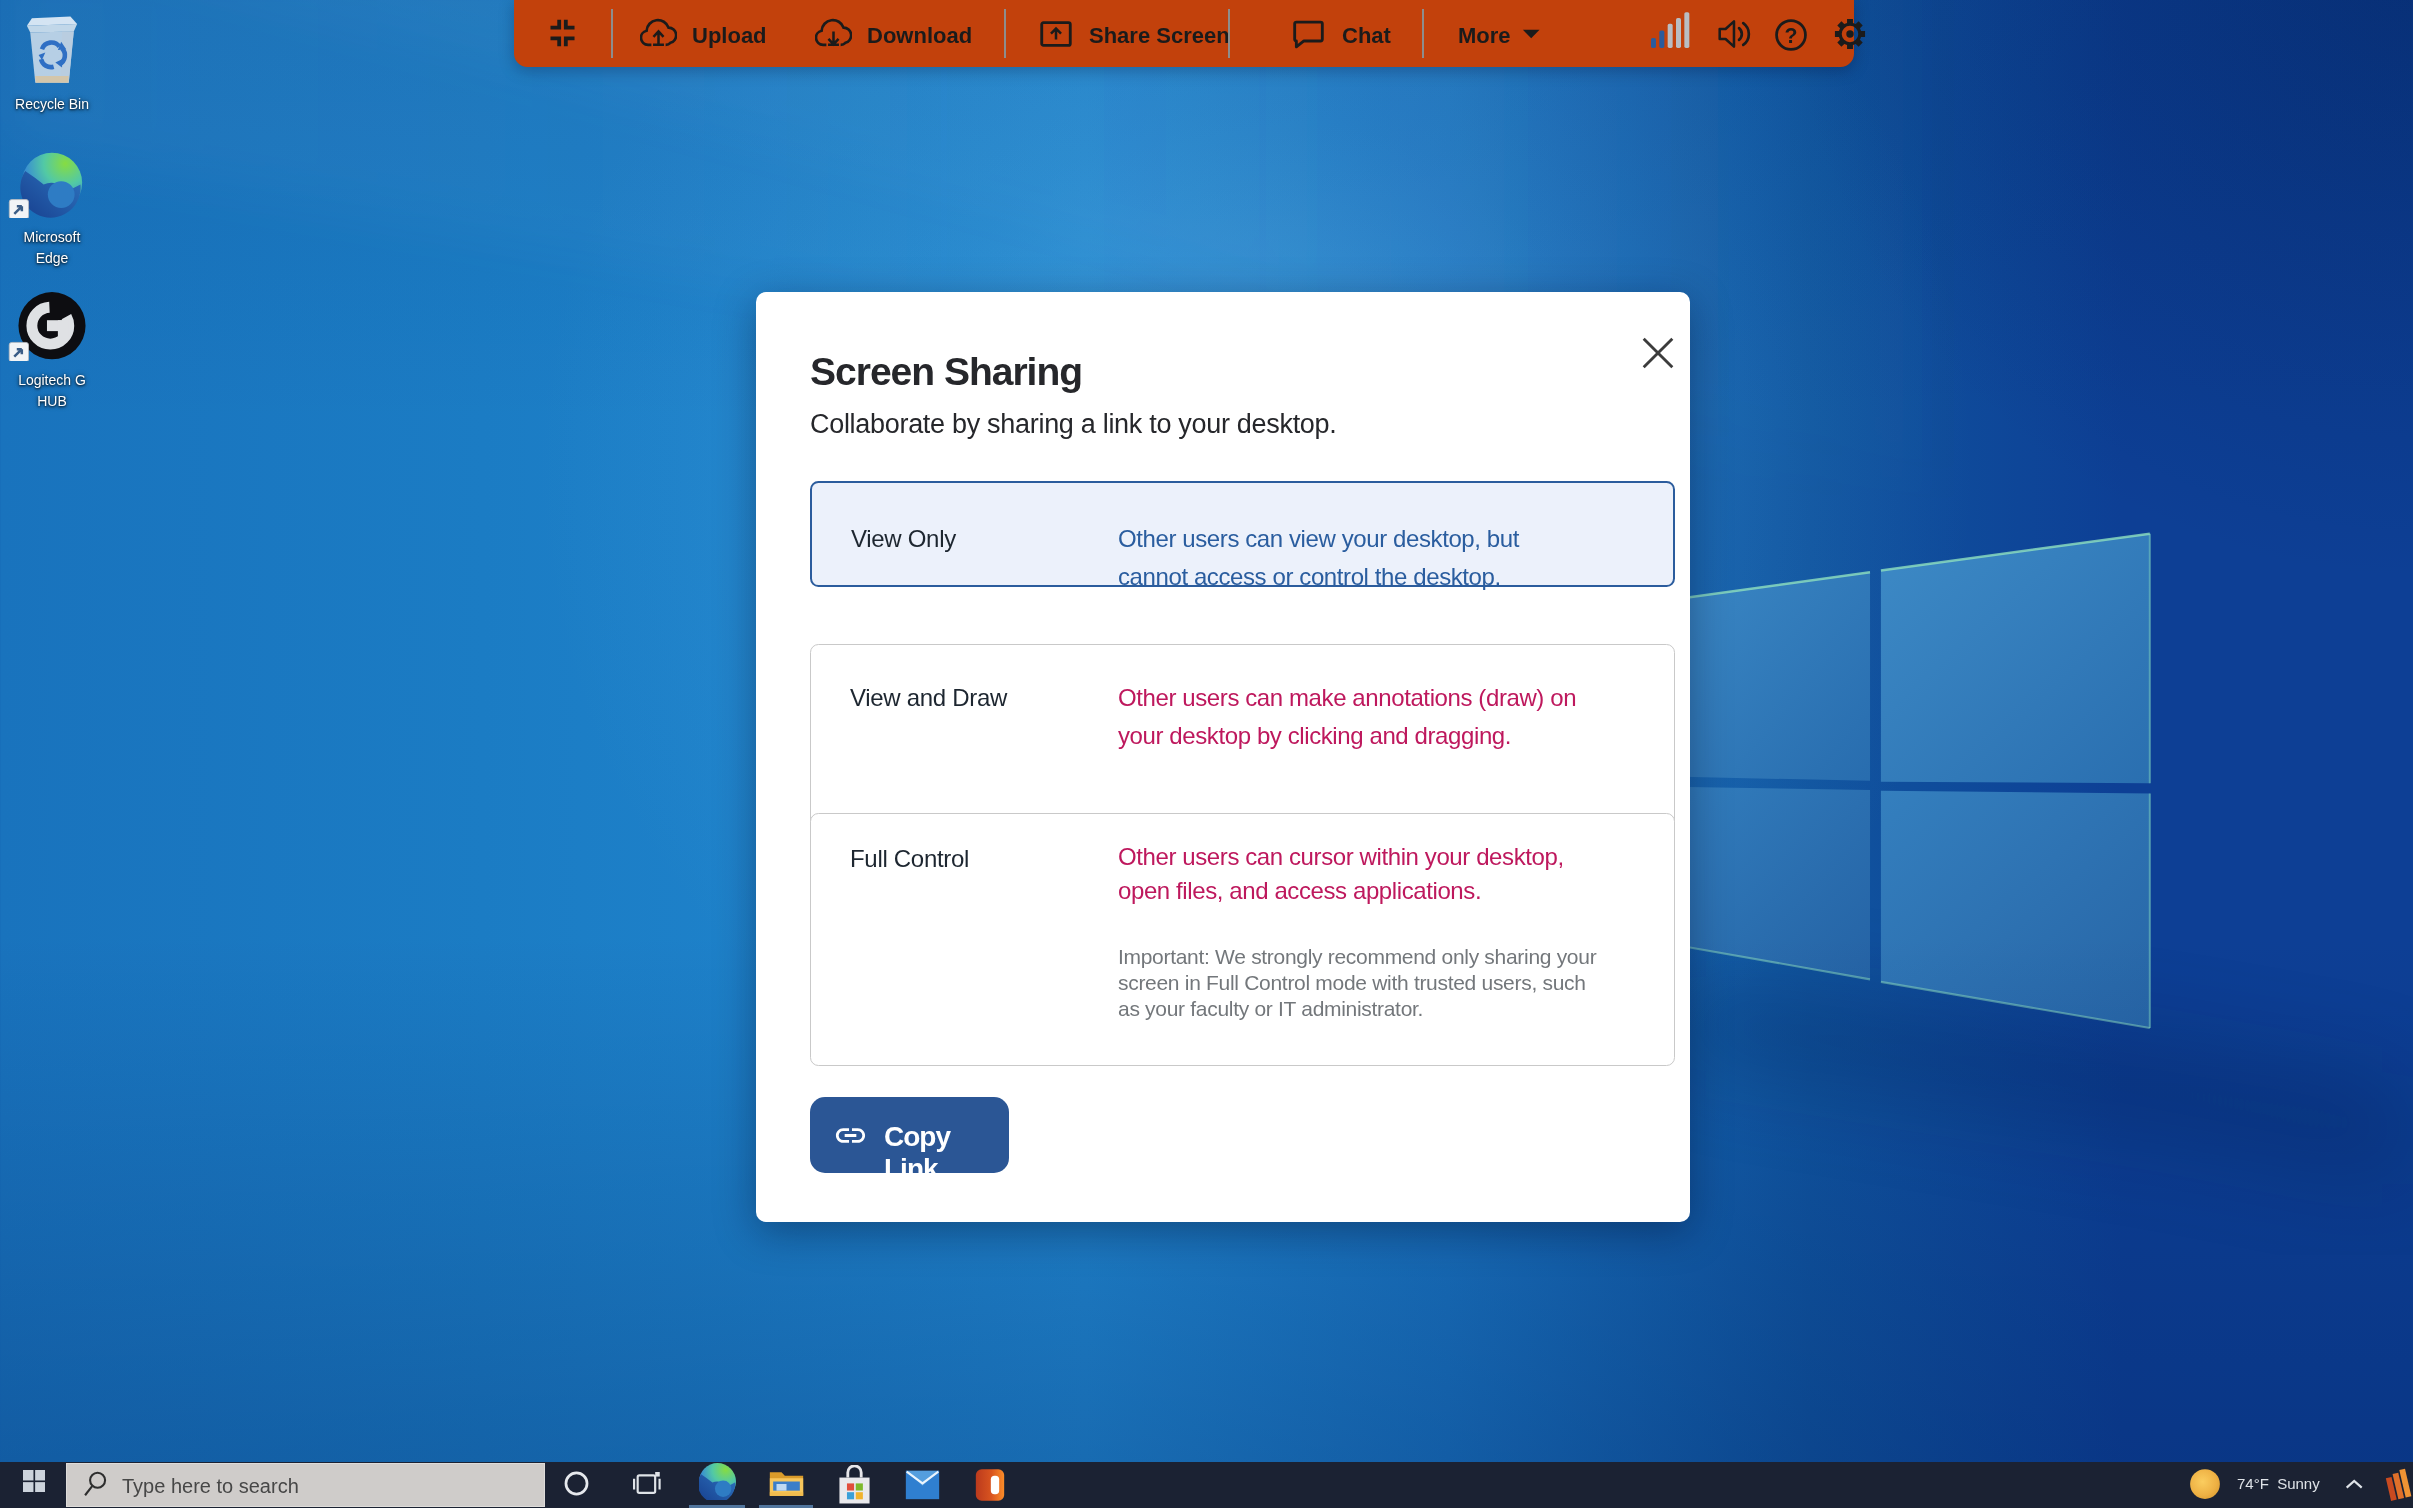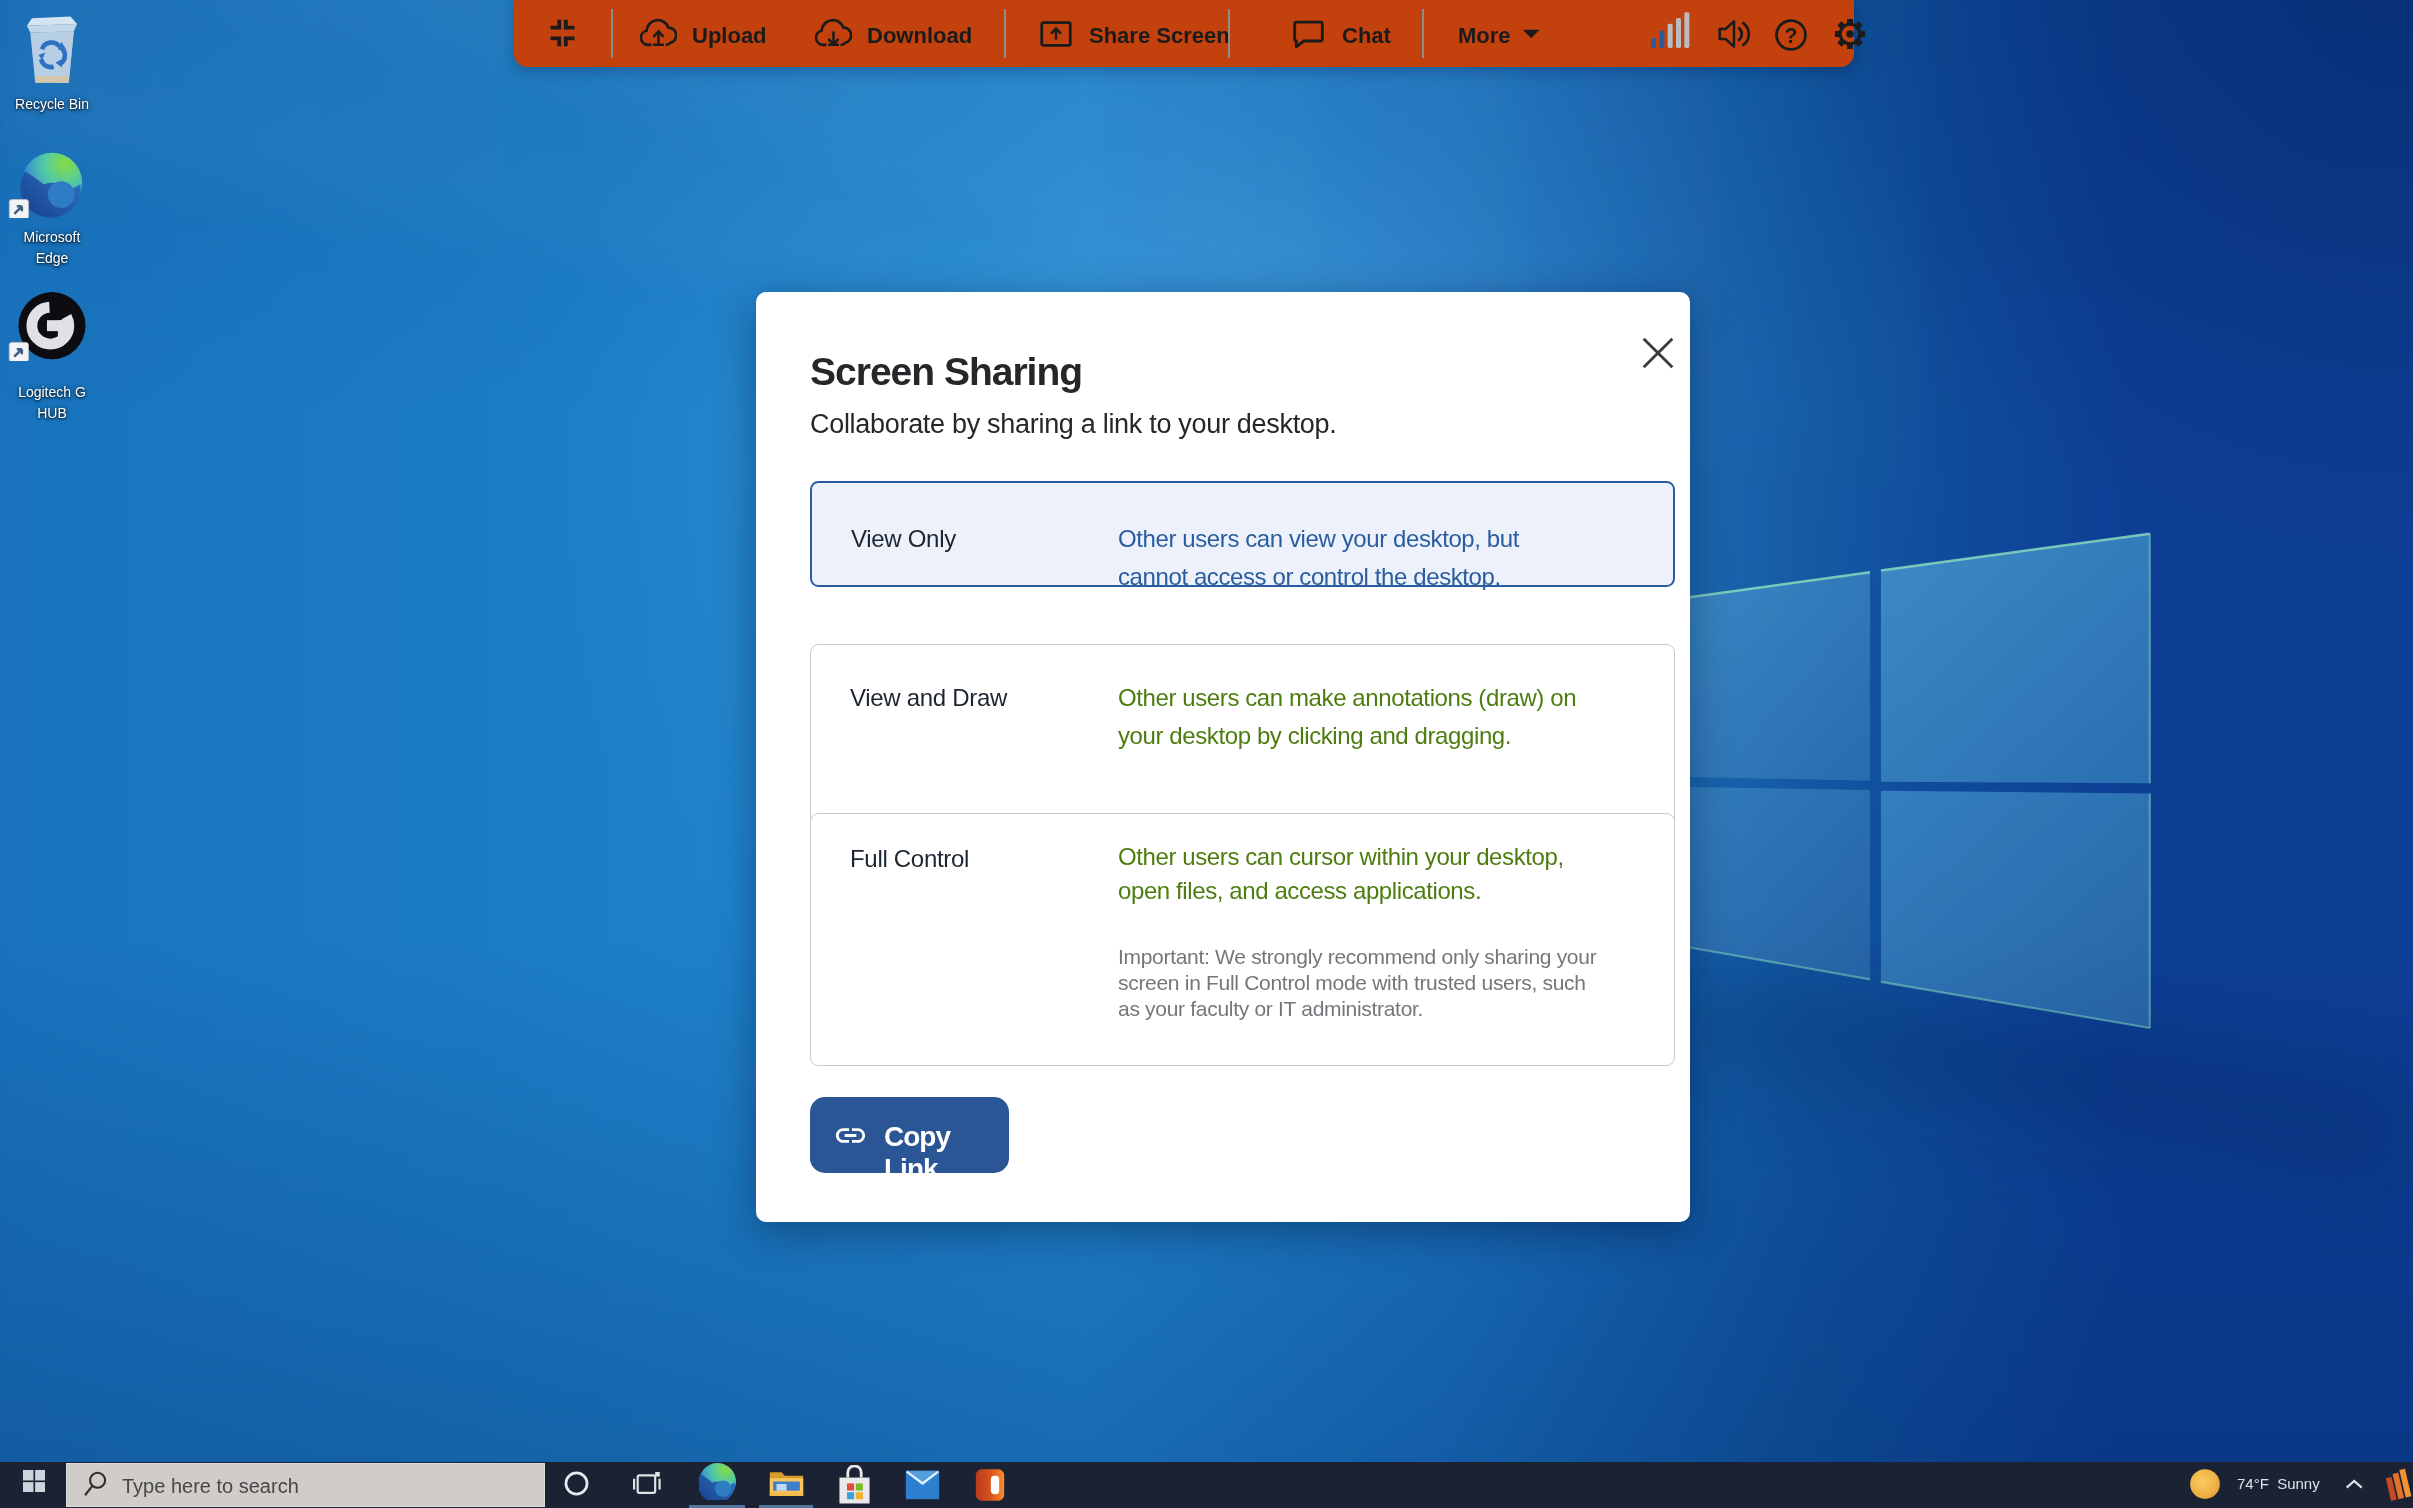--- a/index.html
+++ b/index.html
@@ -3,21 +3,21 @@
 <style>
 html,body{margin:0;padding:0;width:2413px;height:1508px;overflow:hidden;background:#0d4a9e;font-family:"Liberation Sans",sans-serif;-webkit-font-smoothing:antialiased;}
 #wall{position:absolute;left:0;top:0;}
 .abs{position:absolute;}
 #toolbar{position:absolute;left:514px;top:0;width:1340px;height:67px;background:#c2410c;border-radius:0 0 13.4px 13.4px;box-shadow:0 3.4px 15px rgba(0,0,30,.25);display:flex;align-items:center;color:#1b1b1b;}
 .tbtxt{font-size:22px;font-weight:bold;color:#1b1b1b;}
 .tdiv{width:1.7px;height:49px;background:#8d8d8d;margin:0;}
 #modal{position:absolute;left:756px;top:292px;width:934px;height:930px;background:#fff;border-radius:10px;box-shadow:0 10px 40px rgba(0,10,40,.38);}
 .card{position:absolute;left:54px;width:865px;border-radius:8.4px;box-sizing:border-box;}
 .clabel{position:absolute;font-size:24px;letter-spacing:-0.3px;line-height:38px;color:#1d2630;}
-.cdesc{position:absolute;font-size:24px;letter-spacing:-0.4px;line-height:38px;color:#4d7c0f;}
+.cdesc{position:absolute;font-size:24px;letter-spacing:-0.4px;line-height:38px;color:#be185d;}
 .dicon{position:absolute;width:104px;text-align:center;color:#fff;font-size:14px;line-height:21px;text-shadow:0 0.8px 2.5px rgba(0,0,0,.9),0 0 5px rgba(0,0,0,.55);}
 #taskbar{position:absolute;left:0;top:1462px;width:2413px;height:46px;background:#1b2233;}
 </style></head>
 <body>
 <svg id="wall" width="2413" height="1508" viewBox="0 0 2880 1800">
 <defs>
 <linearGradient id="bgx" x1="0" y1="0" x2="1" y2="0">
 <stop offset="0" stop-color="#1973bd"></stop>
         <stop offset="0.20" stop-color="#1b7cc4"></stop>
         <stop offset="0.45" stop-color="#2188d1"></stop>
@@ -129,21 +129,21 @@
 <svg width="104" height="69" viewBox="0 0 124 82">
 <circle cx="62" cy="40" r="40" fill="#0d0d11"></circle>
 <circle cx="60" cy="40" r="22" fill="none" stroke="#dfe1e4" stroke-width="13" stroke-dasharray="114 24.2" stroke-dashoffset="12.1"></circle>
 <rect x="56" y="33.5" width="26" height="13" fill="#dfe1e4"></rect>
 <rect x="69" y="33.5" width="13" height="21" fill="#dfe1e4"></rect>
 <g transform="translate(11,60)">
 <rect x="0" y="0" width="23" height="23" rx="3" fill="#f2f4f6" stroke="#b8bcc2" stroke-width="1"></rect>
 <path d="M6,17 L15,8 M15,8 L9,8 M15,8 L15,14" stroke="#3b5d86" stroke-width="3" fill="none"></path>
 </g>
 </svg>
-<div style="margin-top:15px;">Logitech G<br>HUB</div>
+<div style="margin-top:3px;">Logitech G<br>HUB</div>
 </div>
 
 <div id="toolbar">
 <svg class="abs" style="left:34px;top:18.4px;" width="29" height="30" viewBox="0 0 35 36" fill="none" stroke="#1b1b1b" stroke-width="4.6">
 <path d="M13.5,2 L13.5,11.5 L3,11.5"></path>
 <path d="M21.5,2 L21.5,11.5 L32,11.5"></path>
 <path d="M13.5,34 L13.5,24.5 L3,24.5"></path>
 <path d="M21.5,34 L21.5,24.5 L32,24.5"></path>
 </svg>
 <div class="abs tdiv" style="left:97px;top:9.2px;"></div>

